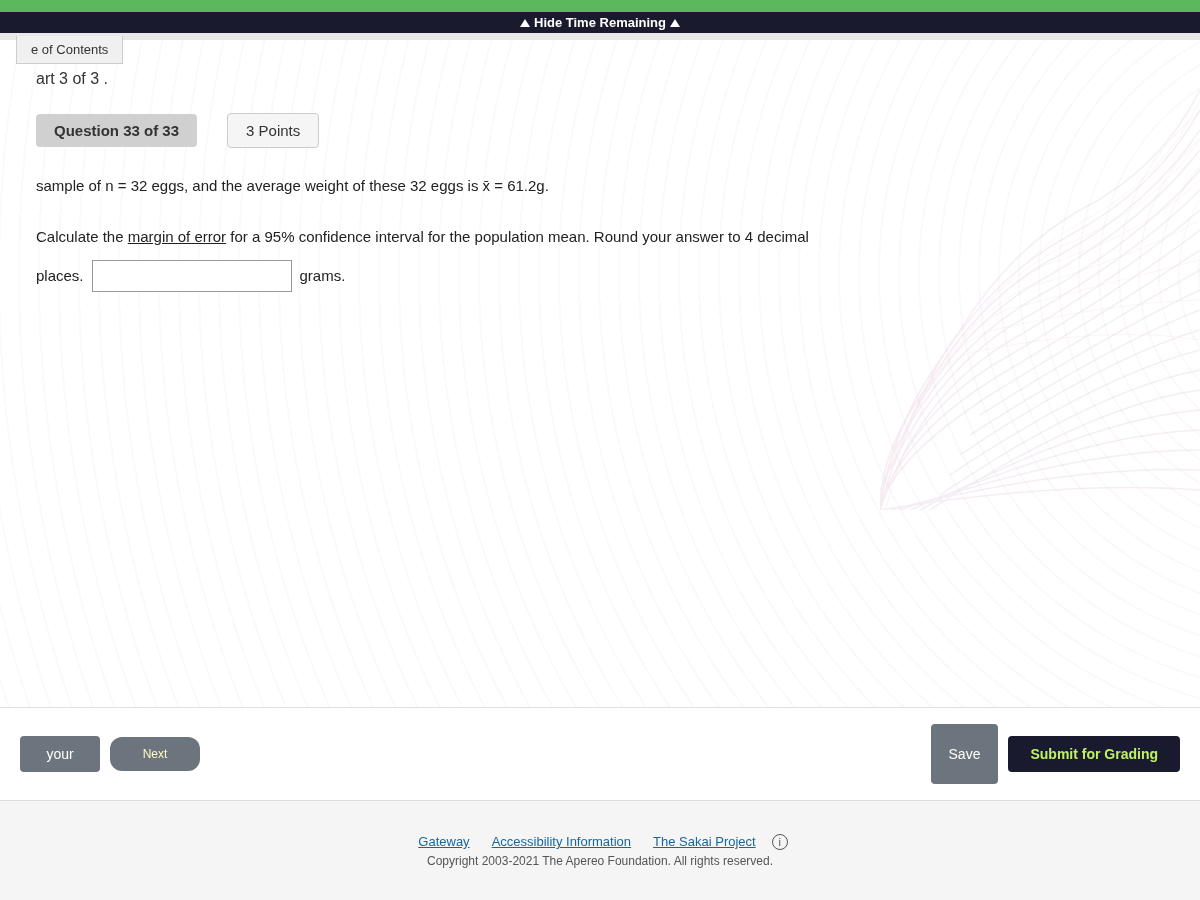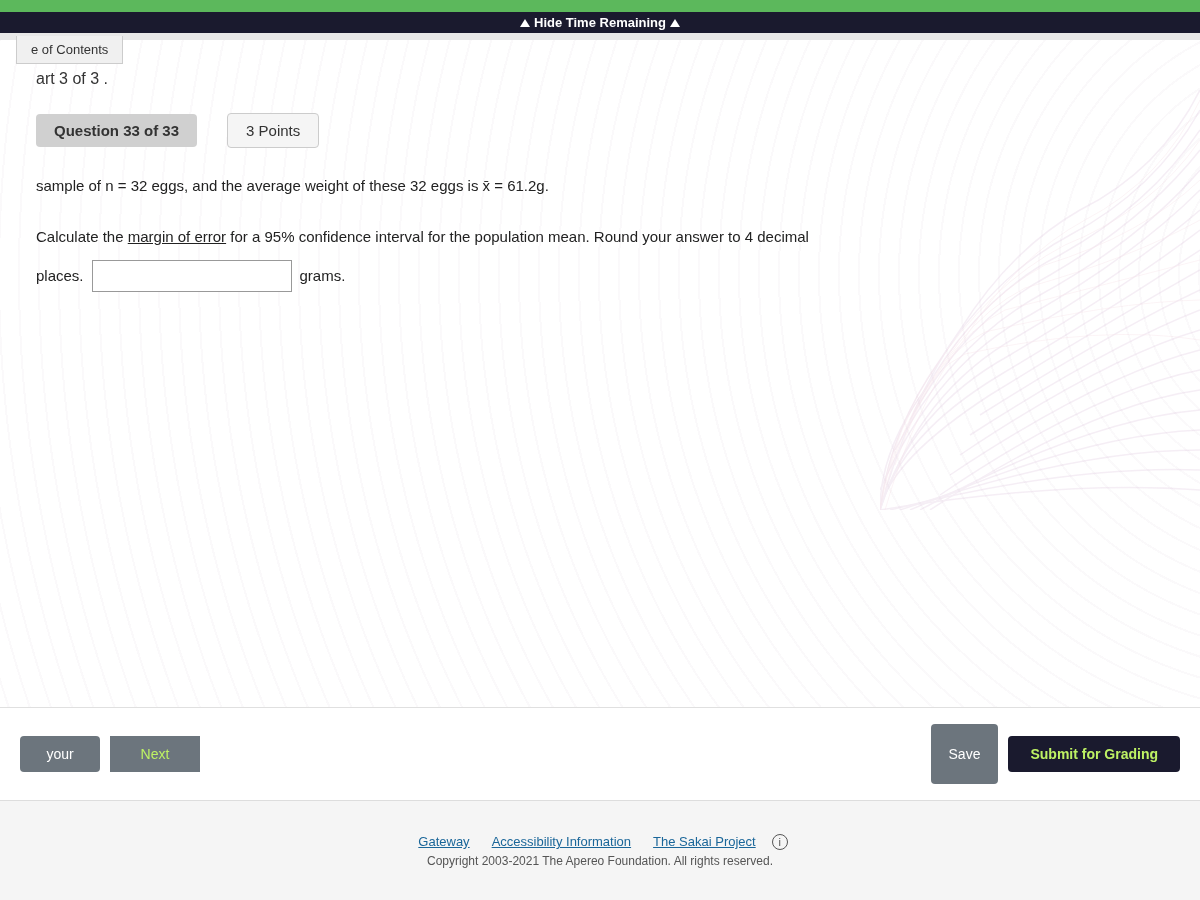--- a/index.html
+++ b/index.html
@@ -171,26 +171,26 @@
       border: none;
       padding: 10px 20px;
       font-size: 14px;
       cursor: pointer;
       border-radius: 4px;
       min-width: 80px;
     }
 
     .btn-next {
       background: #6c757d;
-      color: #bef264;
+      color: #fef9c3;
       border: none;
       padding: 10px 24px;
-      font-size: 14px;
-      cursor: pointer;
-      border-radius: 0;
+      font-size: 12px;
+      cursor: pointer;
+      border-radius: 12px;
       min-width: 90px;
     }
 
     .btn-save {
       background: #6c757d;
       color: white;
       border: none;
       padding: 22px 18px;
       font-size: 14px;
       cursor: pointer;

